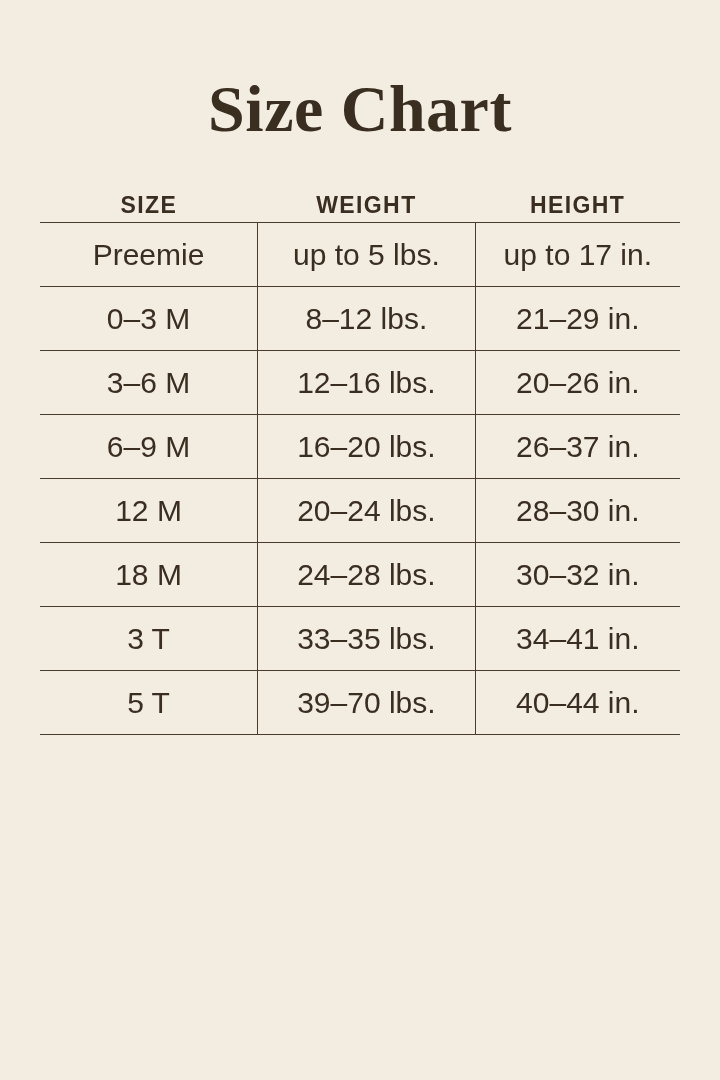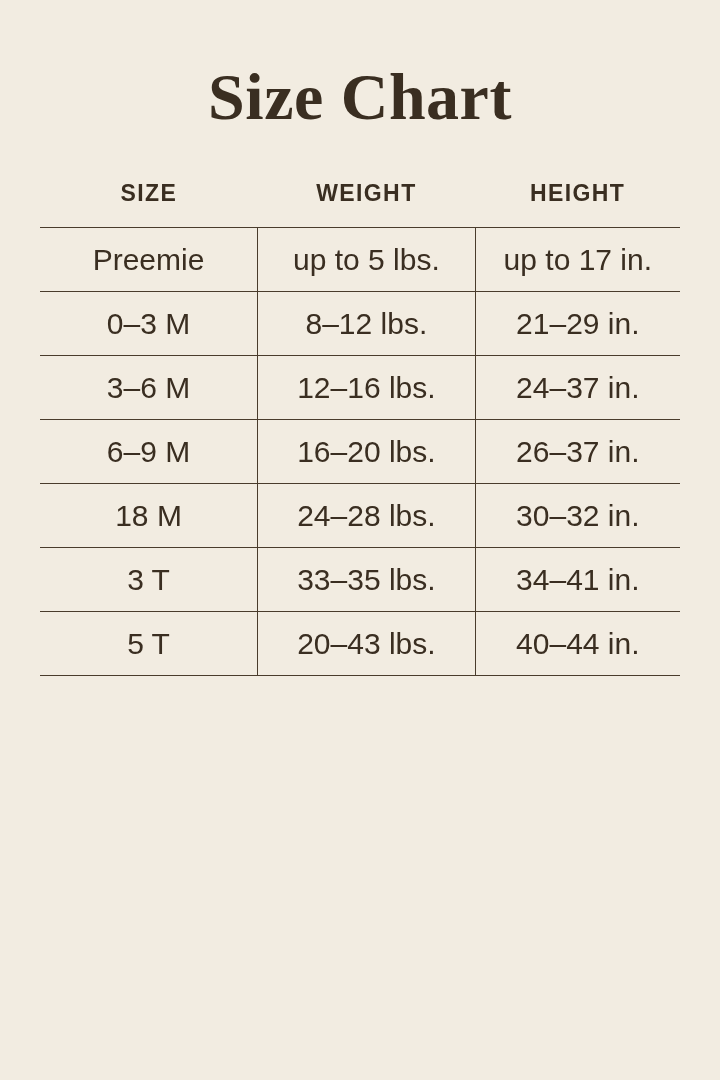--- a/index.html
+++ b/index.html
@@ -21,42 +21,42 @@
     box-sizing: border-box;
     padding: 0 40px;
   }
   .title {
     font-family: "Liberation Serif", serif;
     font-weight: bold;
     font-size: 66px;
     letter-spacing: 0.5px;
     text-align: center;
     color: #3a2e21;
-    margin: 0;
+    margin: 12px;
     padding-top: 62px;
     line-height: 1.05;
   }
   table.size-chart {
     width: 100%;
     border-collapse: collapse;
     margin-top: 48px;
     table-layout: fixed;
   }
   table.size-chart col.c-size { width: 34%; }
   table.size-chart col.c-weight { width: 34%; }
   table.size-chart col.c-height { width: 32%; }
 
   thead th {
     font-family: "Liberation Sans", sans-serif;
     font-weight: bold;
     font-size: 23px;
     letter-spacing: 1.4px;
     color: #3a2e21;
     text-align: center;
-    padding-bottom: 20px;
+    padding-bottom: 3px;
     border-bottom: 1.5px solid #4a3c2c;
   }
   tbody td {
     font-family: "Liberation Sans", sans-serif;
     font-size: 30px;
     color: #3a2e21;
     text-align: center;
     height: 63px;
     border-bottom: 1.5px solid #4a3c2c;
     padding: 0 4px;
@@ -103,38 +103,43 @@
         <td class="col-height">up to 17 in.</td>
       </tr>
       <tr>
         <td class="col-size">0–3 M</td>
         <td class="col-weight">8–12 lbs.</td>
         <td class="col-height">21–29 in.</td>
       </tr>
       <tr>
         <td class="col-size">3–6 M</td>
         <td class="col-weight">12–16 lbs.</td>
-        <td class="col-height">24–37 in.</td>
+        <td class="col-height">20–26 in.</td>
       </tr>
       <tr>
         <td class="col-size">6–9 M</td>
         <td class="col-weight">16–20 lbs.</td>
         <td class="col-height">26–37 in.</td>
+      </tr>
+      <tr>
+        <td class="col-size">12 M</td>
+        <td class="col-weight">20–24 lbs.</td>
+        <td class="col-height">28–30 in.</td>
       </tr>
       <tr>
         <td class="col-size">18 M</td>
         <td class="col-weight">24–28 lbs.</td>
         <td class="col-height">30–32 in.</td>
       </tr>
       <tr>
         <td class="col-size">3 T</td>
         <td class="col-weight">33–35 lbs.</td>
         <td class="col-height">34–41 in.</td>
       </tr>
       <tr>
         <td class="col-size">5 T</td>
-        <td class="col-weight">20–43 lbs.</td>
+        <td class="col-weight">39–70 lbs.</td>
         <td class="col-height">40–44 in.</td>
       </tr>
     </tbody>
   </table>
 
 </div>
 
 </body></html>

